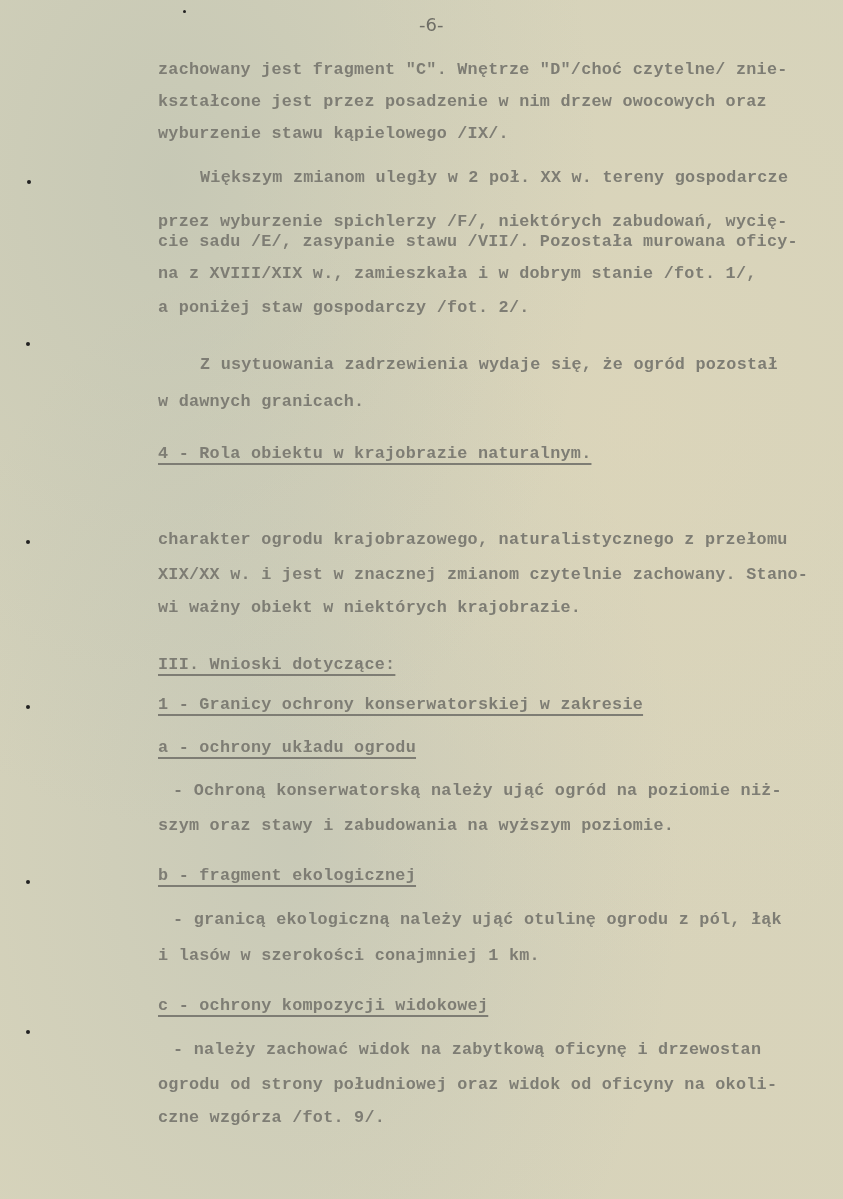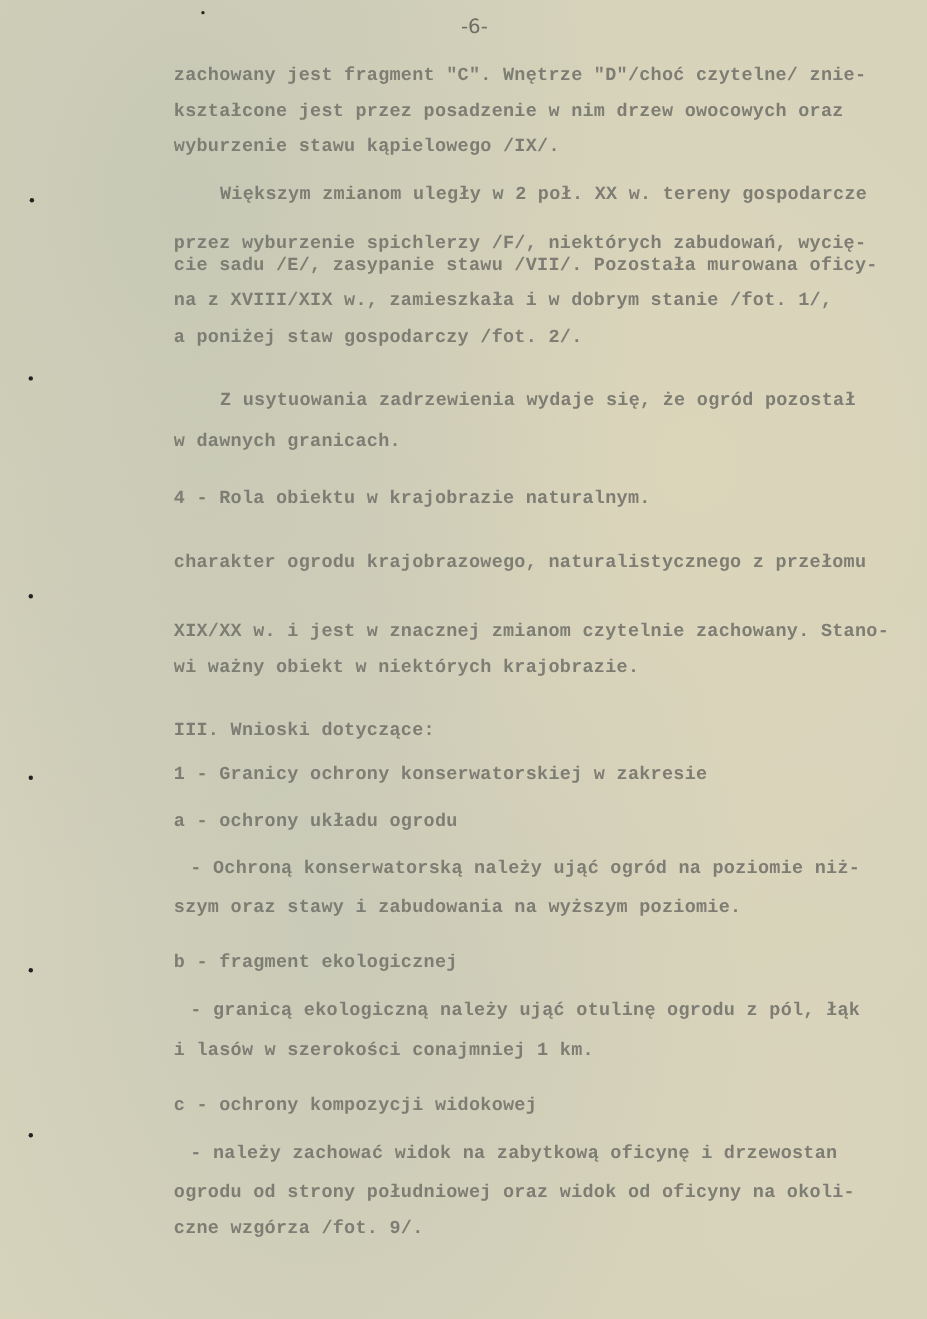--- a/index.html
+++ b/index.html
@@ -15,21 +15,21 @@
     font-family: "Liberation Mono", "DejaVu Sans Mono", monospace;
     color: #7d7c72;
   }
   .page { position: absolute; left: 0; top: 0; width: 843px; height: 1199px; }
   .line {
     position: absolute; left: 158px; white-space: nowrap;
     font-size: 16.8px; letter-spacing: 0.25px; font-weight: bold;
     color: #7e7d74;
   }
   .indent { left: 200px; }
-  .ul { text-decoration-thickness: 2px; text-underline-offset: 5px; }
+  .ul { text-decoration: underline; text-decoration-thickness: 2px; text-underline-offset: 5px; }
   .pnum { position: absolute; left: 419px; top: 14px; font-size: 18px; color: #6f6e66; font-family: "DejaVu Sans", sans-serif; }
   .dot { position: absolute; width: 4px; height: 4px; border-radius: 50%; background: #222; }
 </style>
 </head>
 <body>
 
 <div class="page">
   <div class="pnum">-6-</div>
 
   <div class="line" style="top:60px">zachowany jest fragment "C". Wnętrze "D"/choć czytelne/ znie-</div>
@@ -40,21 +40,21 @@
   <div class="line" style="top:212px">przez wyburzenie spichlerzy /F/, niektórych zabudowań, wycię-</div>
   <div class="line" style="top:232px">cie sadu /E/, zasypanie stawu /VII/. Pozostała murowana oficy-</div>
   <div class="line" style="top:264px">na z XVIII/XIX w., zamieszkała i w dobrym stanie /fot. 1/,</div>
   <div class="line" style="top:298px">a poniżej staw gospodarczy /fot. 2/.</div>
 
   <div class="line indent" style="top:355px">Z usytuowania zadrzewienia wydaje się, że ogród pozostał</div>
   <div class="line" style="top:392px">w dawnych granicach.</div>
 
   <div class="line ul" style="top:444px">4 - Rola obiektu w krajobrazie naturalnym.</div>
 
-  <div class="line" style="top:502px">charakter ogrodu krajobrazowego, naturalistycznego z przełomu</div>
+  <div class="line" style="top:530px">charakter ogrodu krajobrazowego, naturalistycznego z przełomu</div>
   <div class="line" style="top:565px">XIX/XX w. i jest w znacznej zmianom czytelnie zachowany. Stano-</div>
   <div class="line" style="top:598px">wi ważny obiekt w niektórych krajobrazie.</div>
 
   <div class="line ul" style="top:655px">III. Wnioski dotyczące:</div>
   <div class="line ul" style="top:695px">1 - Granicy ochrony konserwatorskiej w zakresie</div>
   <div class="line ul" style="top:738px">a - ochrony układu ogrodu</div>
 
   <div class="line" style="top:781px; left:173px">- Ochroną konserwatorską należy ująć ogród na poziomie niż-</div>
   <div class="line" style="top:816px">szym oraz stawy i zabudowania na wyższym poziomie.</div>
 

